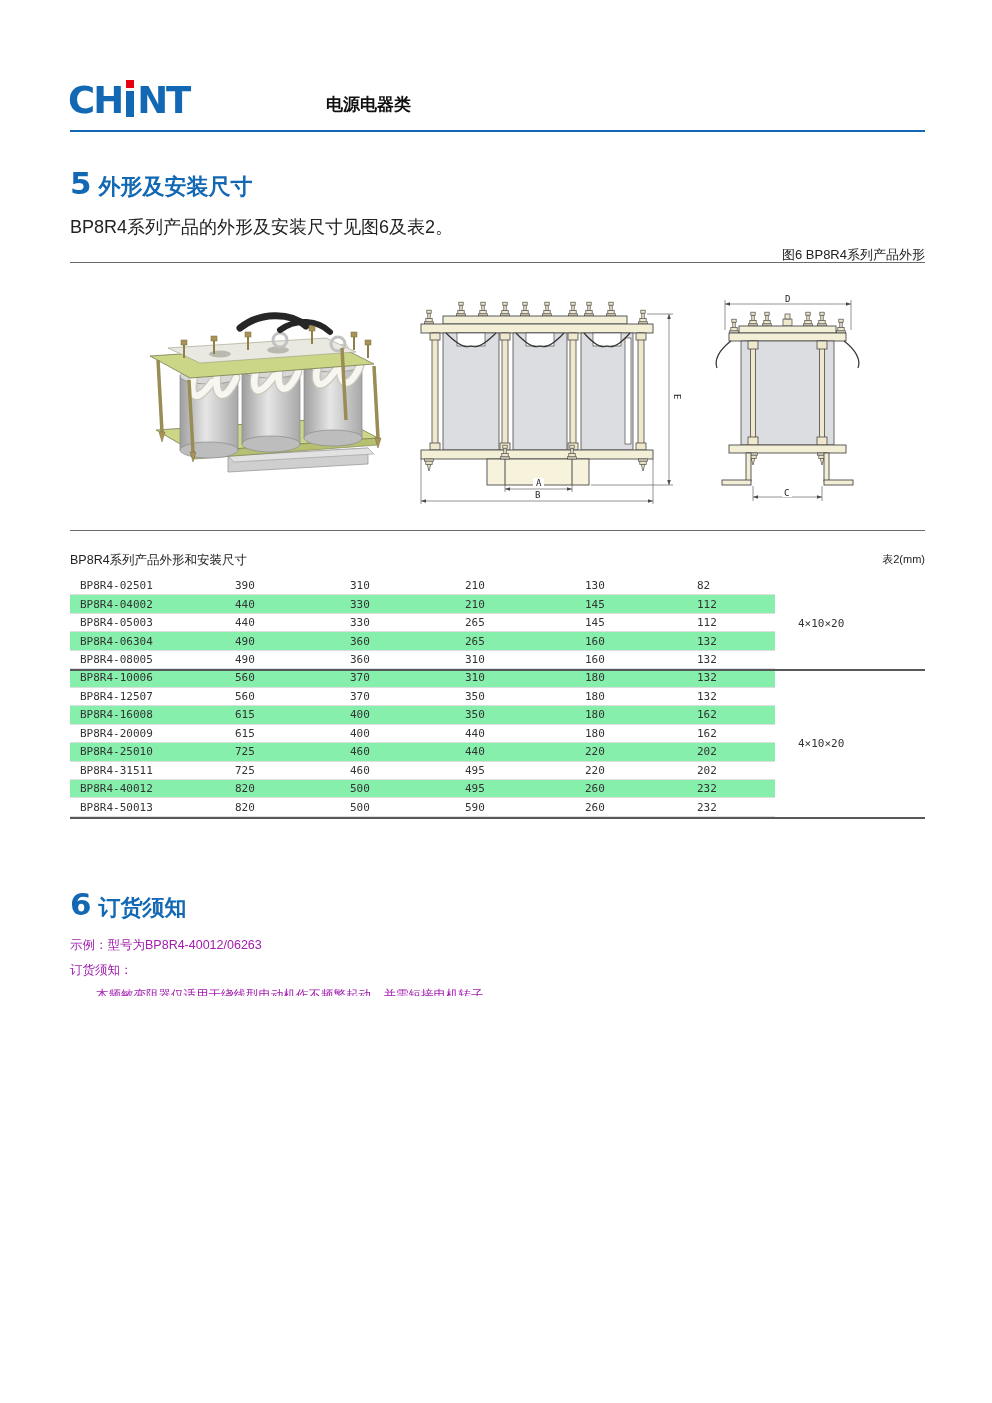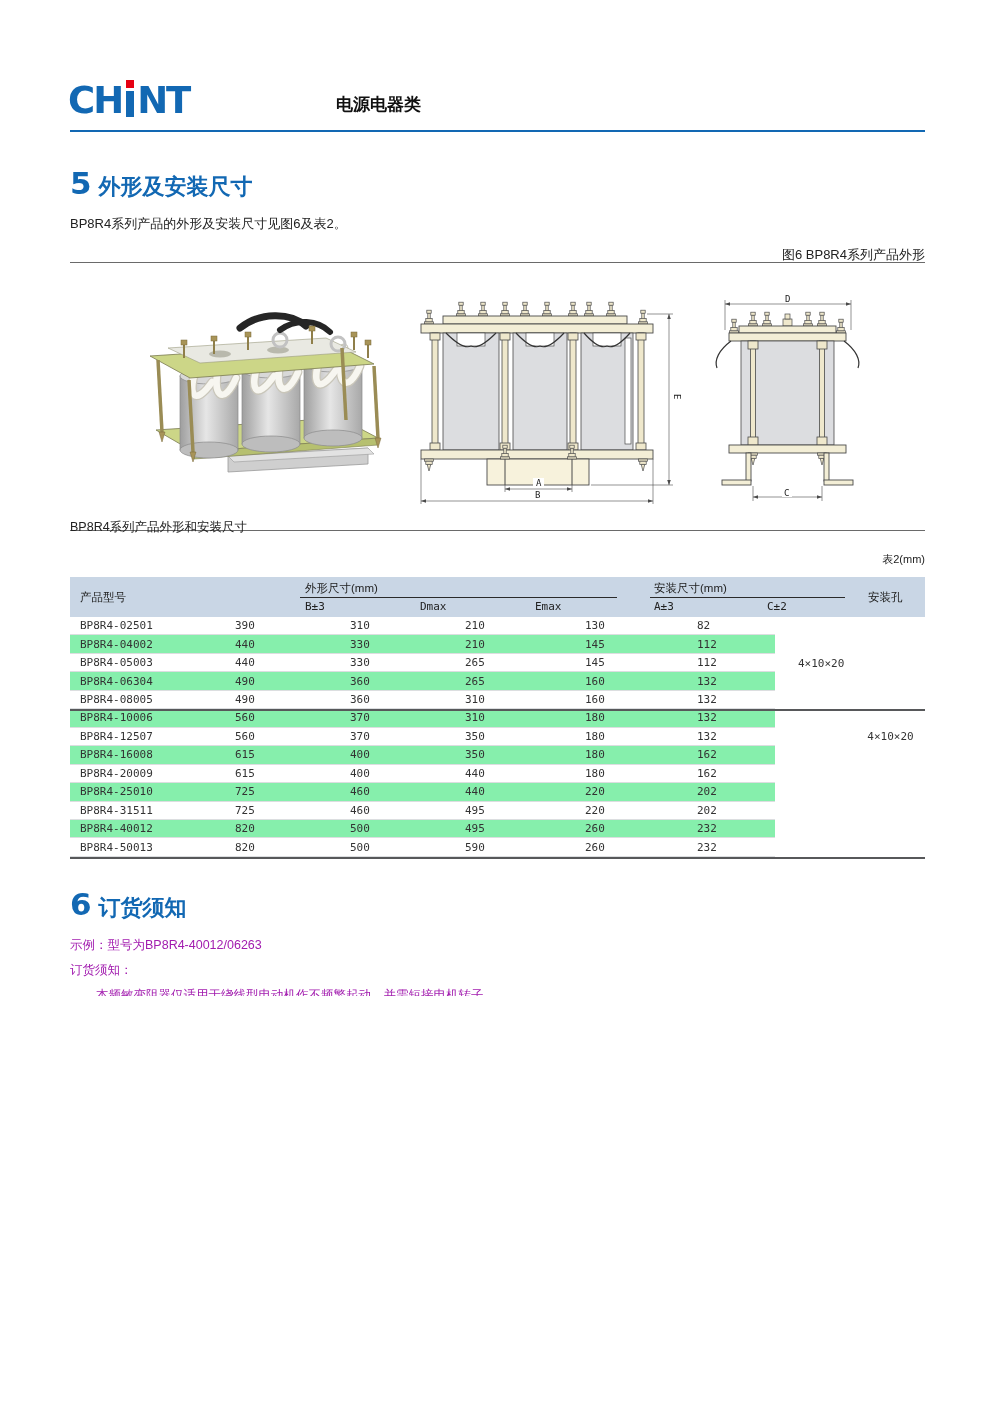--- a/index.html
+++ b/index.html
@@ -7,43 +7,43 @@
   body { font-family:"Liberation Sans","DejaVu Sans",sans-serif; color:#222; }
   .page { position:relative; width:992px; height:996px; background:#fff; overflow:hidden; }
 
   
   .logo { position:absolute; left:68px; top:84px; display:flex; align-items:flex-end;
           font-family:"DejaVu Sans",sans-serif; font-weight:bold; font-size:37px;
           line-height:34px; color:#1268b3; letter-spacing:-2px; }
   .logo .bar-i { position:relative; display:inline-block; width:8px; height:26px;
           background:#1268b3; margin:0 3px 1px 4px; }
   .logo .bar-i .dot { position:absolute; left:0; top:-11px; width:8px; height:8px; background:#e60012; }
-  .category { position:absolute; left:336px; top:93px; font-size:17px; font-weight:bold; color:#111; }
+  .category { position:absolute; left:326px; top:93px; font-size:17px; font-weight:bold; color:#111; }
   .header-rule { position:absolute; left:70px; top:130px; width:855px; height:2px; background:#1268b3; }
 
   
   .sec-title { position:absolute; left:70px; color:#1268b3; display:flex; align-items:baseline; }
   .sec-title .num { font-size:31px; font-weight:bold; margin-right:7px; font-family:"DejaVu Sans",sans-serif; }
   .sec-title .txt { font-size:22px; font-weight:bold; }
   .sec5 { top:165px; }
   .sec6 { top:886px; }
 
-  .intro { position:absolute; left:70px; top:215px; font-size:13px; color:#222; }
+  .intro { position:absolute; left:70px; top:215px; font-size:18px; color:#222; }
   .fig-caption { position:absolute; right:67px; top:246px; font-size:13px; color:#222; }
   .hairline { position:absolute; left:70px; width:855px; height:1px; background:#6a6a6a; }
   .hl1 { top:262px; } .hl2 { top:530px; }
 
   
   .fig-photo { position:absolute; left:128px; top:298px; }
   .fig-front { position:absolute; left:413px; top:292px; }
   .fig-side  { position:absolute; left:705px; top:292px; }
   svg text { font-family:"DejaVu Sans Mono","Liberation Mono",monospace; font-size:9px; fill:#222; }
 
   
-  .tbl-cap-left  { position:absolute; left:70px; top:519px; font-size:12.5px; color:#222; }
+  .tbl-cap-left  { position:absolute; left:70px; top:552px; font-size:12.5px; color:#222; }
   .tbl-cap-right { position:absolute; right:67px; top:552px; font-size:11px; color:#222; }
   .dim-table { position:absolute; left:70px; top:577px; width:855px; }
   .thead { position:relative; height:40px; background:#c9d6e5; font-size:11.5px; color:#222; }
   .thead .hlabel { position:absolute; white-space:nowrap; }
   .h-model { left:10px;  top:0; height:40px; display:flex; align-items:center; }
   .h-hole  { left:798px; top:0; height:40px; display:flex; align-items:center; }
   .h-group1 { left:235px; top:4px; }
   .h-group2 { left:584px; top:4px; }
   .h-underline { position:absolute; height:1px; background:#2a2a2a; top:20px; }
   .u1 { left:230px; width:317px; }
@@ -54,21 +54,21 @@
   .trow { width:705px; height:18.46px; display:grid;
           grid-template-columns:160px 115px 115px 120px 112px 83px;
           align-items:center; border-bottom:1px solid #dcdee0;
           font-family:"DejaVu Sans Mono","Liberation Mono",monospace; font-size:11px; color:#333; }
   .trow.alt { background:#86efac; }
   .tcell { padding-left:10px; white-space:nowrap; }
   .tcell.b,.tcell.dmax,.tcell.emax { padding-left:5px; }
   .tcell.a,.tcell.c { padding-left:5px; }
   .group-sep { position:absolute; left:0; top:92.3px; width:855px; height:2px; background:#57585a; }
   .hole-col { position:absolute; left:705px; top:0; width:150px; height:100%;
-              display:flex; flex-direction:row;
+              display:flex; flex-direction:column;
               font-family:"DejaVu Sans Mono","Liberation Mono",monospace; font-size:11px; color:#333; }
   .hole-cell { display:flex; align-items:center; padding-left:23px; }
   .hole-1 { height:92.3px; } .hole-2 { flex:1; }
 
   
   .order-text { position:absolute; left:70px; top:933px; font-size:12.5px; color:#a21caf; line-height:25px; }
   .order-text .indent { padding-left:26px; }
 
   
   .footer-mark { position:absolute; left:334px; top:1352px; width:2px; height:51px; background:#ef8e8e; }
@@ -356,33 +356,20 @@
     <rect x="77" y="196" width="10" height="9" fill="#fff"></rect>
     <text x="79" y="204">C</text>
   </svg>
 
   <div class="hairline hl2"></div>
 
   <div class="tbl-cap-left">BP8R4系列产品外形和安装尺寸</div>
   <div class="tbl-cap-right">表2(mm)</div>
 
   <div class="dim-table">
-    <div class="thead">
-      <div class="hlabel h-model">产品型号</div>
-      <div class="hlabel h-group1">外形尺寸(mm)</div>
-      <div class="hlabel h-group2">安装尺寸(mm)</div>
-      <div class="h-underline u1"></div>
-      <div class="h-underline u2"></div>
-      <div class="hlabel h-sub s-b">B±3</div>
-      <div class="hlabel h-sub s-d">Dmax</div>
-      <div class="hlabel h-sub s-e">Emax</div>
-      <div class="hlabel h-sub s-a">A±3</div>
-      <div class="hlabel h-sub s-c">C±2</div>
-      <div class="hlabel h-hole">安装孔</div>
-    </div>
     <div class="tbody">
       <div class="trow">
           <div class="tcell model">BP8R4-02501</div>
           <div class="tcell b">390</div>
           <div class="tcell dmax">310</div>
           <div class="tcell emax">210</div>
           <div class="tcell a">130</div>
           <div class="tcell c">82</div>
         </div>
         <div class="trow alt">

